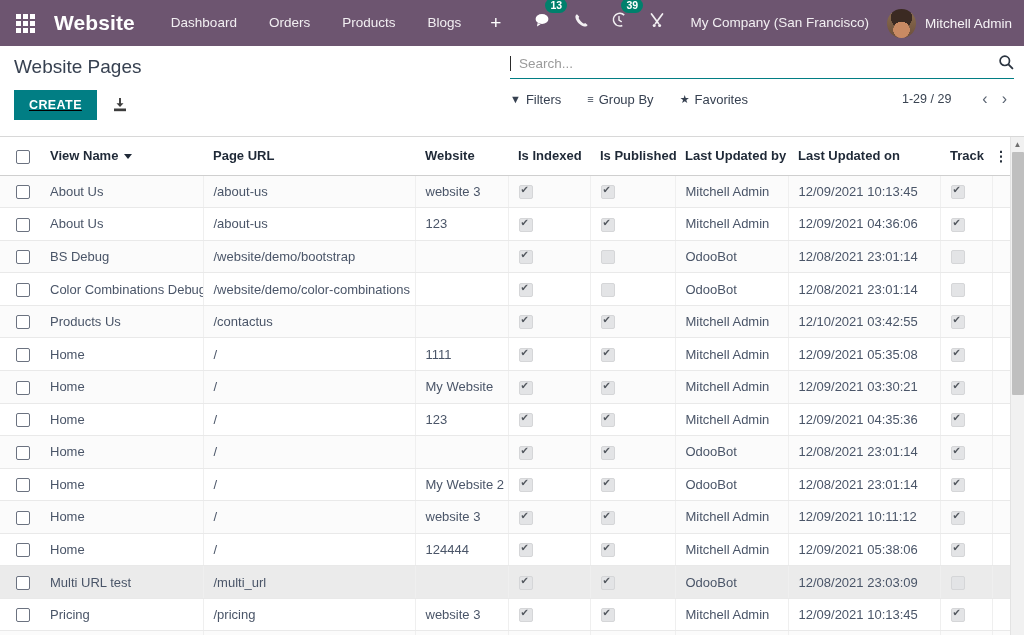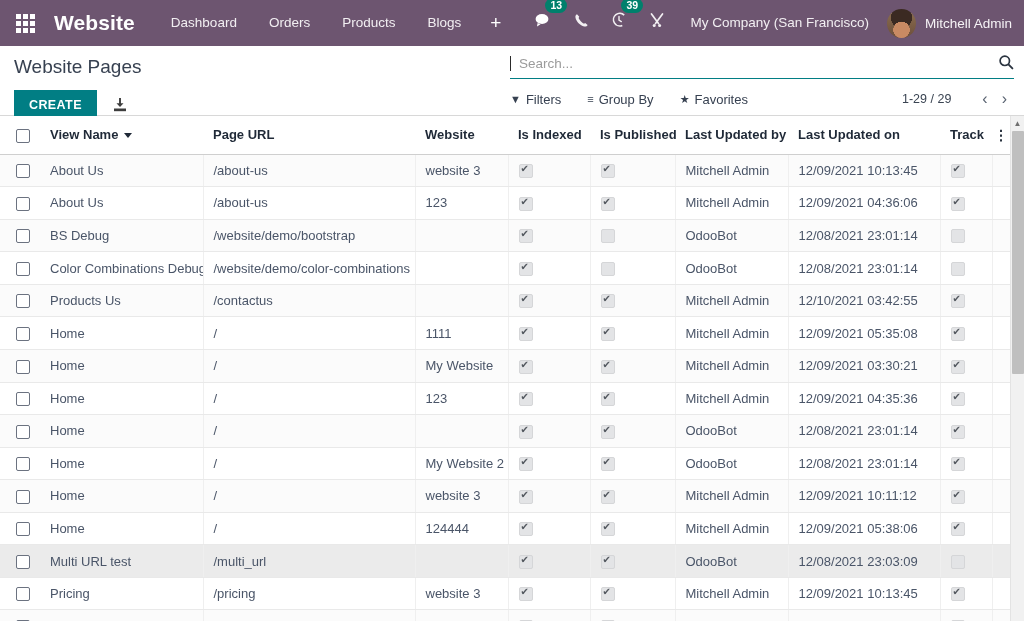--- a/index.html
+++ b/index.html
@@ -51,25 +51,25 @@
       radial-gradient(circle at 50% 72%, #c98a63 0 32%, transparent 33%),
       radial-gradient(circle at 50% 30%, #3b2a22 0 42%, transparent 43%),
       linear-gradient(#8c6f52, #6d4f3a);
     margin-right: 9px; flex: none; overflow: hidden;
   }
   #user-name { font-size: 13.5px; color: #f6f3f6; white-space: nowrap; }
 
   
   #control-panel {
     background: #ffffff; border-bottom: 1px solid #d8d8d8;
-    padding: 0 0 0 8px; height: 70px; position: relative;
+    padding: 0 0 0 8px; height: 91px; position: relative;
   }
   #cp-left { position: absolute; left: 14px; top: 10px; }
   #page-title { font-size: 19px; color: #374151; font-weight: normal; }
-  #cp-buttons { margin-top: 12px; display: flex; align-items: center; }
+  #cp-buttons { margin-top: 12px; display: flex; align-items: center; text-decoration: underline; }
   #create-btn {
     background: #017e84; color: #ffffff; border: none;
     font-size: 12.5px; font-weight: bold; letter-spacing: .4px;
     padding: 8px 15px; cursor: pointer; font-family: inherit;
   }
   #import-icon { margin-left: 14px; cursor: pointer; display:flex; align-items:center; }
 
   #cp-right { position: absolute; left: 510px; right: 10px; top: 8px; }
   #search-row {
     display: flex; align-items: center;

